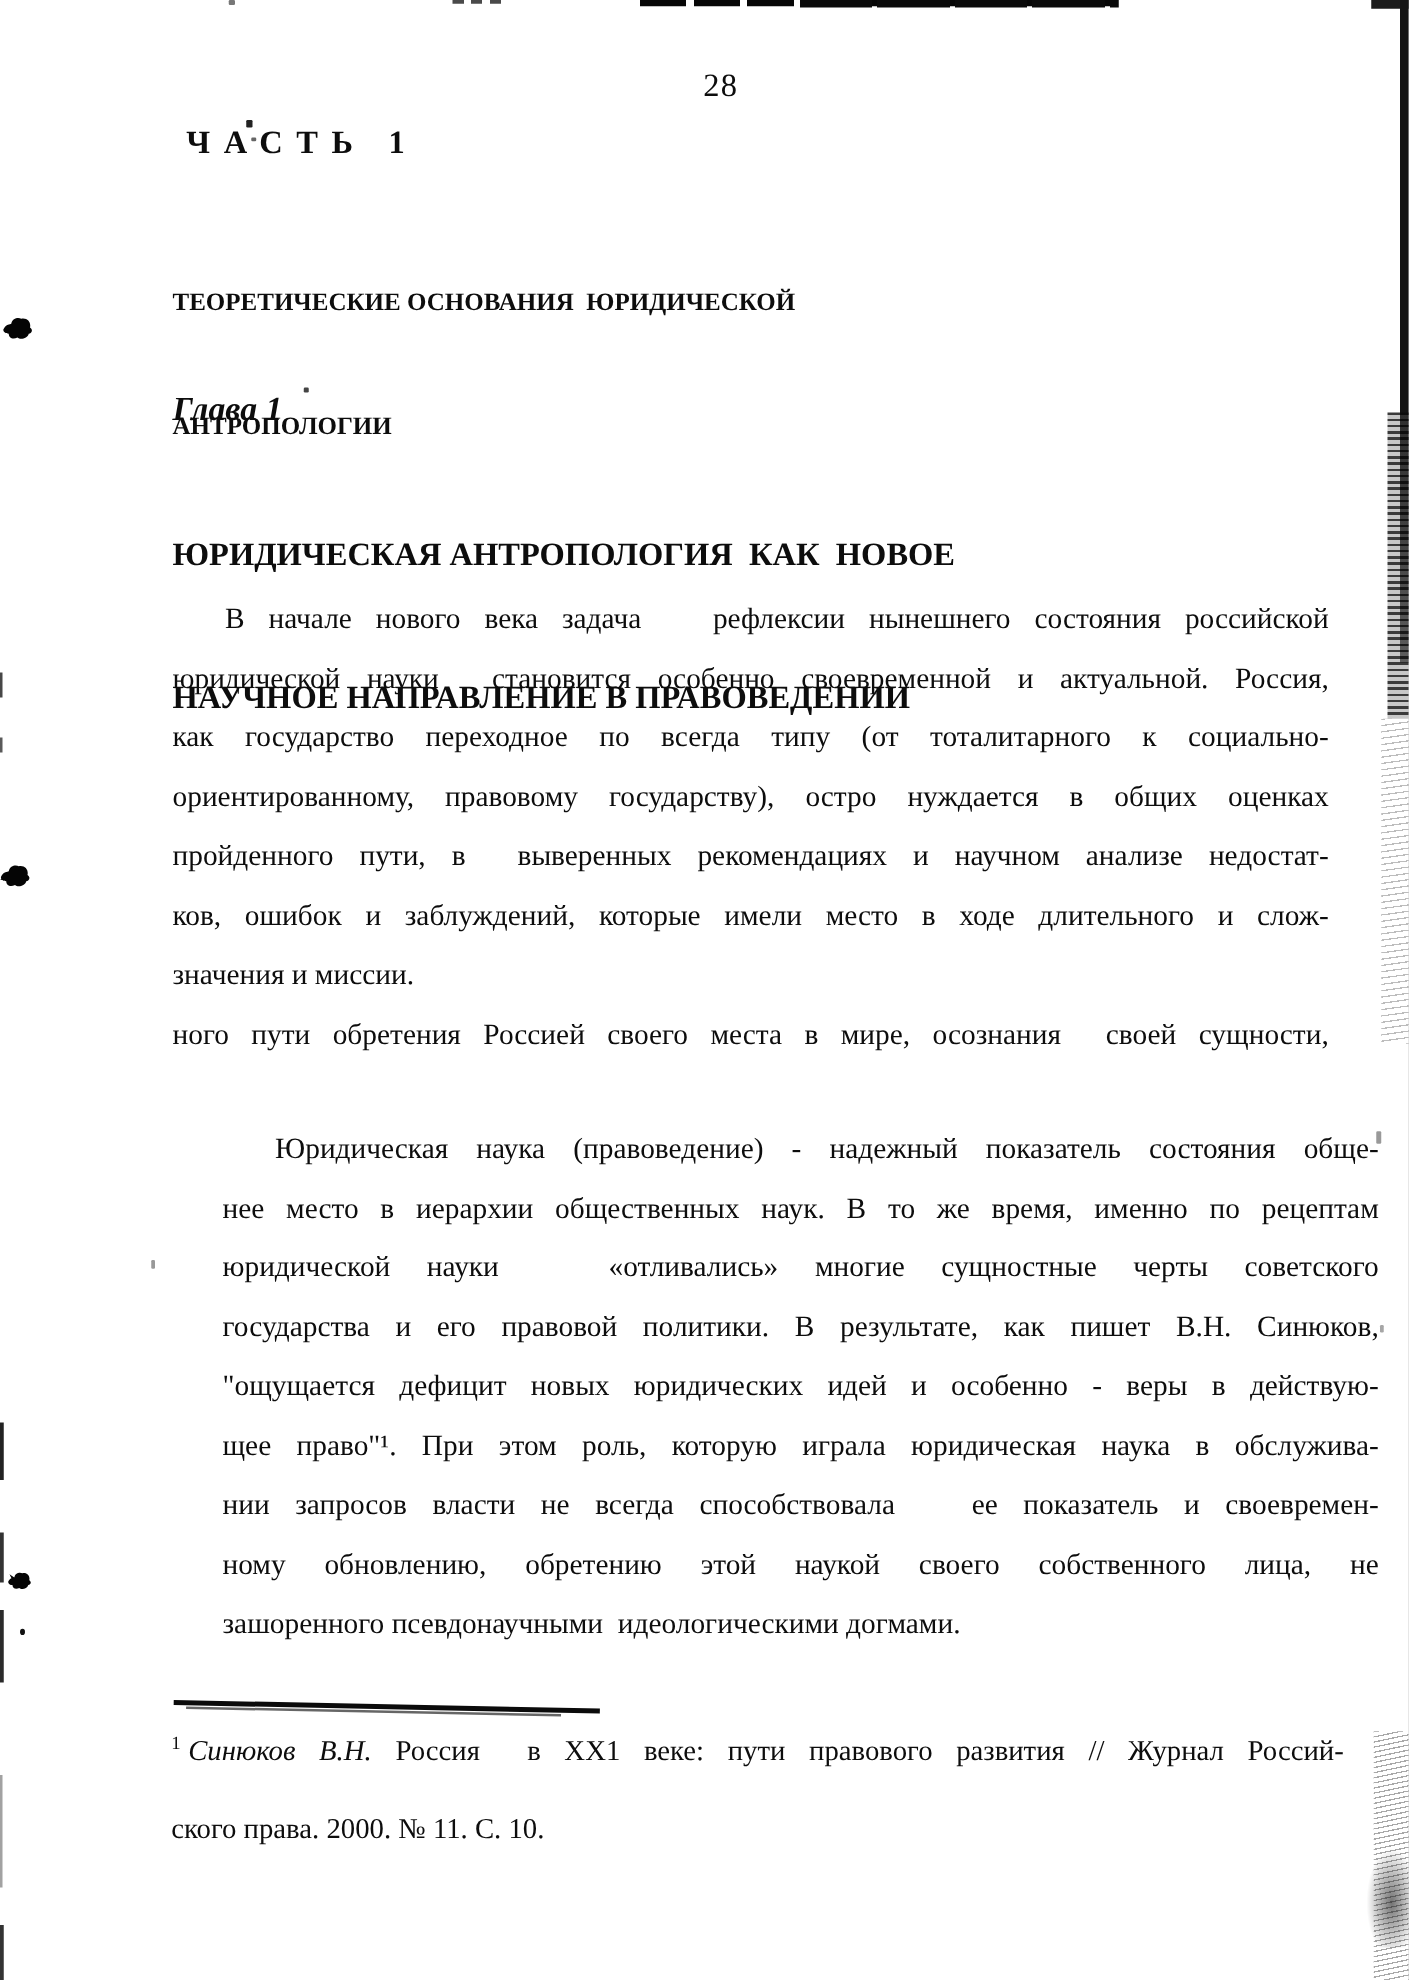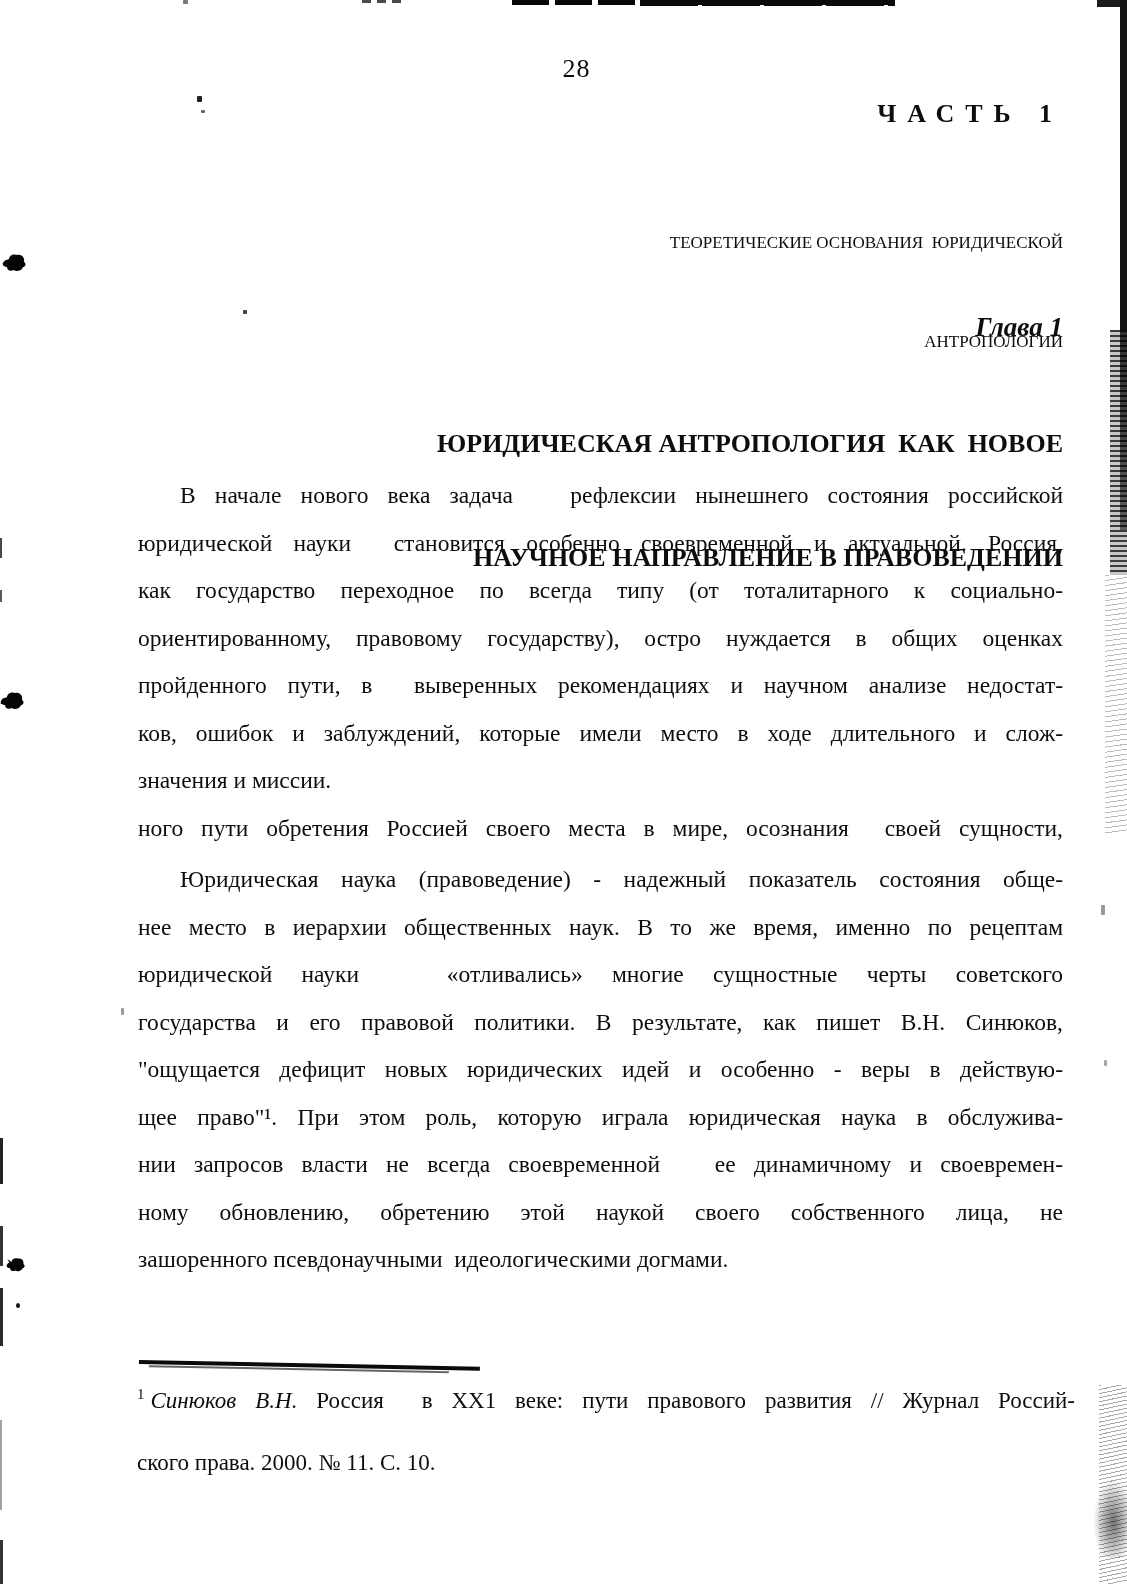--- a/index.html
+++ b/index.html
@@ -9,29 +9,29 @@
     background:#ffffff;
     overflow:hidden;
     font-family:"Liberation Serif","DejaVu Serif",serif;
     color:#0d0d0d;
     margin:0 auto;
     padding-left:12px;
   }
   
   .abs{position:absolute;}
   .col{left:138px;width:925px;}
-  .centered{text-align:right;}
+  .centered{text-align:left;}
   .page-number{top:54px;left:13px;width:1127px;text-align:center;font-size:26px;letter-spacing:1px;}
   .part-label{top:99px;font-weight:700;font-size:26px;letter-spacing:0.42em;text-indent:0.42em;}
-  .part-heading{top:160px;font-weight:400;font-size:17px;line-height:33px;white-space:pre-wrap;}
+  .part-heading{top:160px;font-weight:700;font-size:20px;line-height:33px;white-space:pre-wrap;}
   .chapter-label{top:312px;font-style:italic;font-weight:600;font-size:27px;}
   .chapter-title{top:349px;font-weight:700;font-size:26px;line-height:38px;white-space:pre-wrap;}
   .para{font-size:23.5px;line-height:47.5px;}
   .para-1{top:472px;}
-  .para-2{top:856px;}
+  .para-2{top:896px;margin-left:40px;}
   .tline{white-space:pre-wrap;text-align:justify;text-align-last:justify;}
   .tline.last{text-align-last:left;}
   .indent{text-indent:42px;}
   
   .footnote-rule{left:139px;top:1360px;width:341px;height:4px;background:#0b0b0b;
     transform:rotate(1.15deg);transform-origin:left top;}
   .footnote-rule::after{content:"";position:absolute;left:10px;top:5px;width:300px;height:2px;background:rgba(0,0,0,.6);}
   .footnote{left:125px;top:1370px;width:938px;font-size:23px;line-height:62px;margin-left:12px;}
   .footnote .fl1{white-space:pre-wrap;text-align:justify;text-align-last:justify;}
   .footnote .fl2{white-space:pre-wrap;}
@@ -87,21 +87,21 @@
     <div class="tline">ного пути обретения Россией своего места в мире, осознания  своей сущности,</div>
   </div>
 
   <div class="abs col para para-2">
     <div class="tline indent">Юридическая наука (правоведение) - надежный показатель состояния обще-</div>
     <div class="tline">нее место в иерархии общественных наук. В то же время, именно по рецептам</div>
     <div class="tline">юридической науки   «отливались» многие сущностные черты советского</div>
     <div class="tline">государства и его правовой политики. В результате, как пишет В.Н. Синюков,</div>
     <div class="tline">"ощущается дефицит новых юридических идей и особенно - веры в действую-</div>
     <div class="tline">щее право"¹. При этом роль, которую играла юридическая наука в обслужива-</div>
-    <div class="tline">нии запросов власти не всегда своевременной   ее динамичному и своевремен-</div>
+    <div class="tline">нии запросов власти не всегда способствовала   ее показатель и своевремен-</div>
     <div class="tline">ному обновлению, обретению этой наукой своего собственного лица, не</div>
     <div class="tline last">зашоренного псевдонаучными  идеологическими догмами.</div>
   </div>
 
   <div class="abs footnote-rule"></div>
   <div class="abs footnote">
     <div class="fl1"><sup>1</sup><span class="author">Синюков В.Н.</span><span> Россия  в ХХ1 веке: пути правового развития // Журнал Россий-</span></div>
     <div class="fl2">ского права. 2000. № 11. С. 10.</div>
   </div>
 

